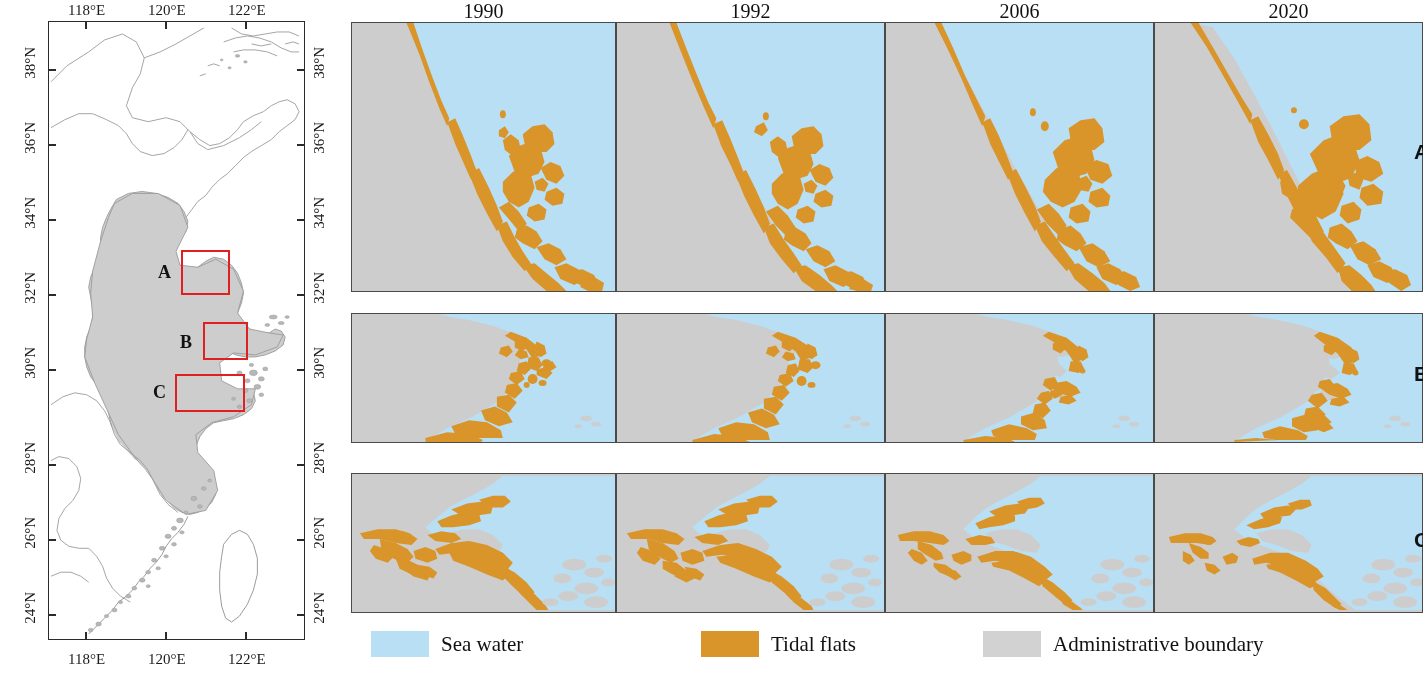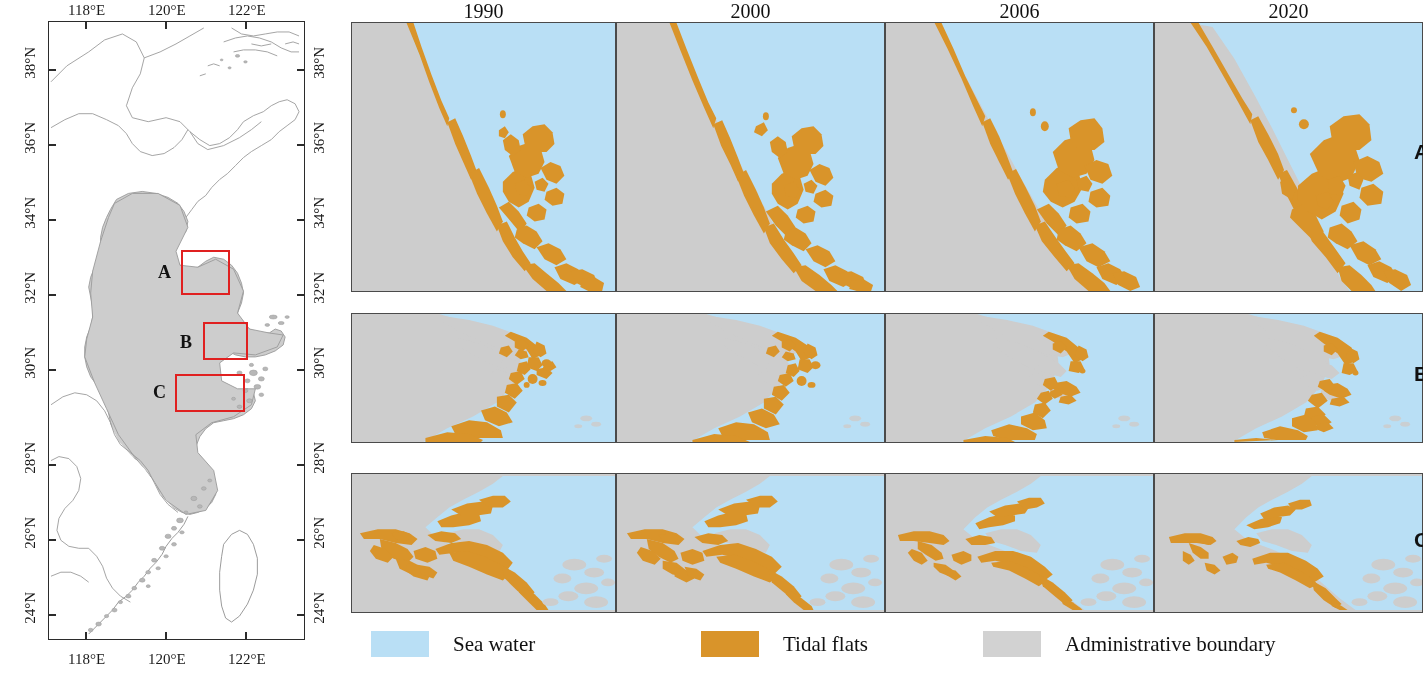--- a/index.html
+++ b/index.html
@@ -47,21 +47,21 @@
   .pcell + .pcell{border-left-width:1.2px;}
   .pcell svg{position:absolute;left:0;top:0;width:100%;height:100%;display:block;}
 
   .rowlabel{
     position:absolute;font-weight:bold;font-size:21px;color:#111;
     font-family:"Liberation Sans",sans-serif;
   }
 
   
   #legend{position:absolute;left:343px;top:627px;width:1080px;height:40px;}
-  .lgitem{position:absolute;display:flex;align-items:center;gap:24px;}
+  .lgitem{position:absolute;display:flex;align-items:center;gap:12px;}
   .swatch{width:58px;height:26px;display:block;border:0;}
   .lgtext{font-size:21px;color:#111;white-space:nowrap;}
 </style>
 </head>
 <body>
 
 <div class="fig">
 
   <div id="locator">
 
@@ -247,21 +247,21 @@
       <div class="tick" style="left:196px;top:0px;width:1.6px;height:7px;"></div>
       <div class="tick" style="left:36px;bottom:0px;width:1.6px;height:7px;"></div>
       <div class="tick" style="left:116px;bottom:0px;width:1.6px;height:7px;"></div>
       <div class="tick" style="left:196px;bottom:0px;width:1.6px;height:7px;"></div>
     </div>
   </div>
 
   <div id="grid">
 
     <div class="yearlbl" style="left:0px;width:265px;">1990</div>
-    <div class="yearlbl" style="left:265px;width:269px;">2000</div>
+    <div class="yearlbl" style="left:265px;width:269px;">1992</div>
     <div class="yearlbl" style="left:534px;width:269px;">2006</div>
     <div class="yearlbl" style="left:803px;width:269px;">2020</div>
 
     <div class="prow" style="top:22px;height:270px;">
 
       <div class="pcell" style="width:265px;height:270px;">
         <svg viewBox="0 0 265 270" preserveAspectRatio="none">
           <rect x="0" y="0" width="265" height="270" fill="#cdcdcd"></rect>
           <path d="M56,0 L265,0 L265,270 L215,270 L200,258 L182,244 L168,228 L156,210 L146,190 L132,168 L118,142 L104,114 L90,84 L74,48 L62,18 Z" fill="#b9dff5"></path>
           <g fill="#d9942a">

